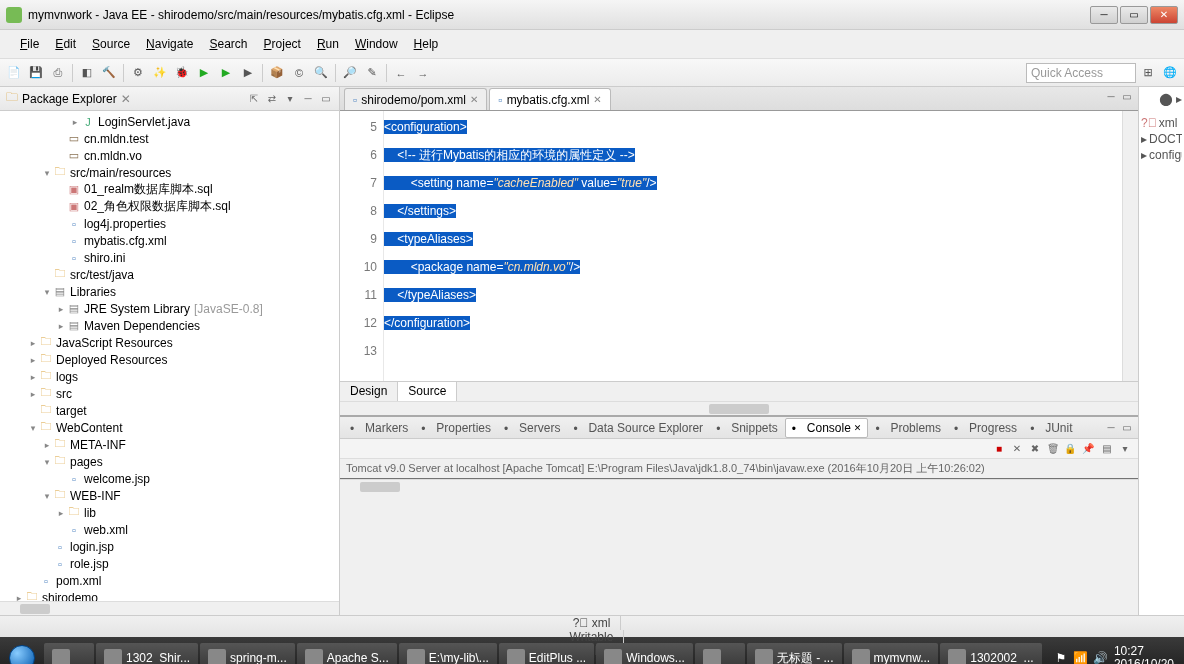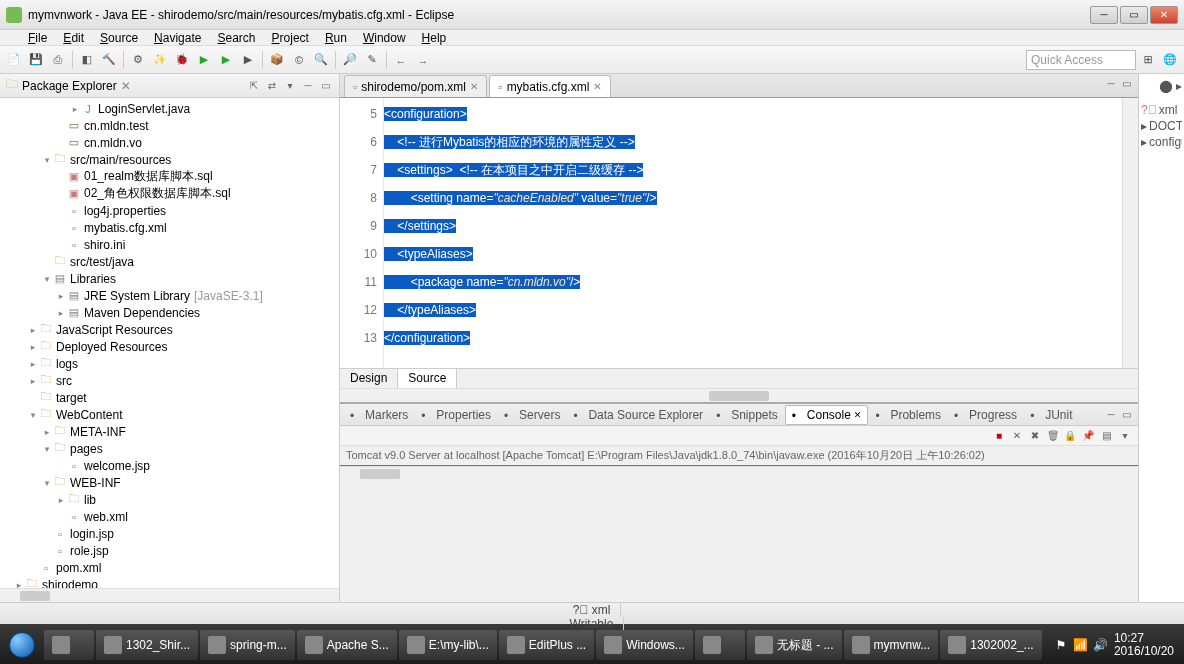--- a/index.html
+++ b/index.html
@@ -6,21 +6,21 @@
 body { width: 1184px; height: 664px; background: #f0f0f0; overflow: hidden; position: relative; }
 
 
 .titlebar { height: 30px; background: linear-gradient(#f5f5f5, #e0e0e0); display: flex; align-items: center; padding: 0 6px; border-bottom: 1px solid #ccc; }
 .titlebar .icon { width: 16px; height: 16px; background: #7b5; border-radius: 3px; margin-right: 6px; }
 .winbtns { margin-left: auto; display: flex; gap: 2px; }
 .winbtn { width: 28px; height: 18px; background: linear-gradient(#eaeaea,#d0d0d0); border: 1px solid #999; border-radius: 2px; display: flex; align-items: center; justify-content: center; font-size: 10px; cursor: pointer; }
 .winbtn.close { background: linear-gradient(#e86,#c43); color: #fff; }
 
 
-.menubar { height: 16px; background: #f0f0f0; display: flex; align-items: center; padding: 0 20px; border-bottom: 1px solid #ddd; }
+.menubar { height: 29px; background: #f0f0f0; display: flex; align-items: center; padding: 0 12px; border-bottom: 1px solid #ddd; }
 .menubar .mitem { padding: 2px 8px; cursor: pointer; }
 .menubar .mitem u { text-decoration: underline; }
 
 
 .toolbar { height: 28px; background: linear-gradient(#f8f8f8,#ececec); border-bottom: 1px solid #ccc; display: flex; align-items: center; padding: 0 4px; gap: 2px; }
 .tbtn { width: 20px; height: 20px; display: flex; align-items: center; justify-content: center; cursor: pointer; border-radius: 2px; font-size: 11px; color: #555; }
 .tsep { width: 1px; height: 18px; background: #ccc; margin: 0 2px; }
 .quick { margin-left: auto; width: 110px; height: 20px; border: 1px solid #bbb; padding: 0 4px; color: #999; display: flex; align-items: center; background: #fff; }
 
 
@@ -221,21 +221,21 @@
         </div>
         <div class="node" style="padding-left: 42px;">
           <span class="tw">▾</span>
           <span class="ic lib">▤</span>
           <span>Libraries</span>
         </div>
         <div class="node" style="padding-left: 56px;">
           <span class="tw">▸</span>
           <span class="ic lib">▤</span>
           <span>JRE System Library</span>
-          <span class="extra">[JavaSE-3.1]</span>
+          <span class="extra">[JavaSE-0.8]</span>
         </div>
         <div class="node" style="padding-left: 56px;">
           <span class="tw">▸</span>
           <span class="ic lib">▤</span>
           <span>Maven Dependencies</span>
         </div>
         <div class="node" style="padding-left: 28px;">
           <span class="tw">▸</span>
           <span class="ic folder">🗀</span>
           <span>JavaScript Resources</span>
@@ -346,21 +346,20 @@
           <div>8</div>
           <div>9</div>
           <div>10</div>
           <div>11</div>
           <div>12</div>
           <div>13</div>
         </div>
       <div class="code">
         <div class="cline"><span class="sel">&lt;configuration&gt;</span></div>
         <div class="cline"><span class="sel com">    &lt;!-- 进行Mybatis的相应的环境的属性定义 --&gt;</span></div>
-        <div class="cline"><span class="sel"><span>    &lt;settings&gt;</span></span><span class="sel com">  &lt;!-- 在本项目之中开启二级缓存 --&gt;</span></div>
         <div class="cline"><span class="sel"><span>        &lt;setting name=</span><span class="str">"cacheEnabled"</span><span> value=</span><span class="str">"true"</span><span>/&gt;</span></span></div>
         <div class="cline"><span class="sel">    &lt;/settings&gt;</span></div>
         <div class="cline"><span class="sel">    &lt;typeAliases&gt;</span></div>
         <div class="cline"><span class="sel"><span>        &lt;package name=</span><span class="str">"cn.mldn.vo"</span><span>/&gt;</span></span></div>
         <div class="cline"><span class="sel">    &lt;/typeAliases&gt;</span></div>
         <div class="cline"><span class="sel">&lt;/configuration&gt;</span></div>
       </div>
       <div class="vscroll"></div>
     </div>
     <div class="bottomtabs">

